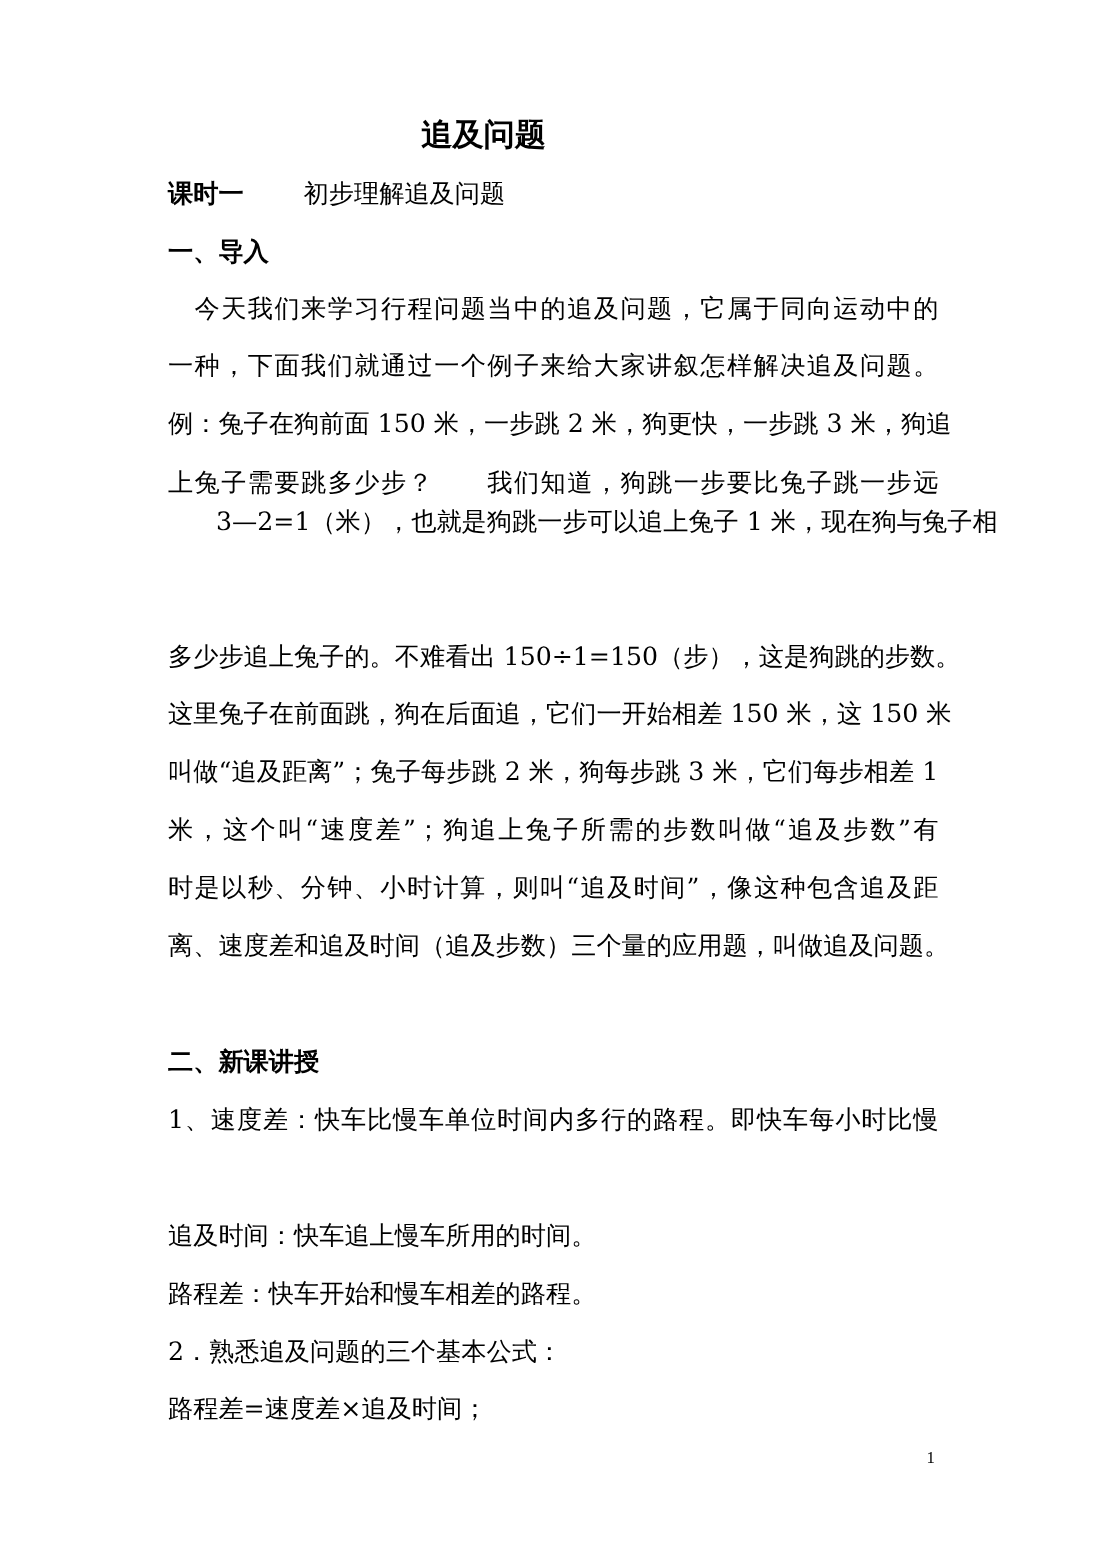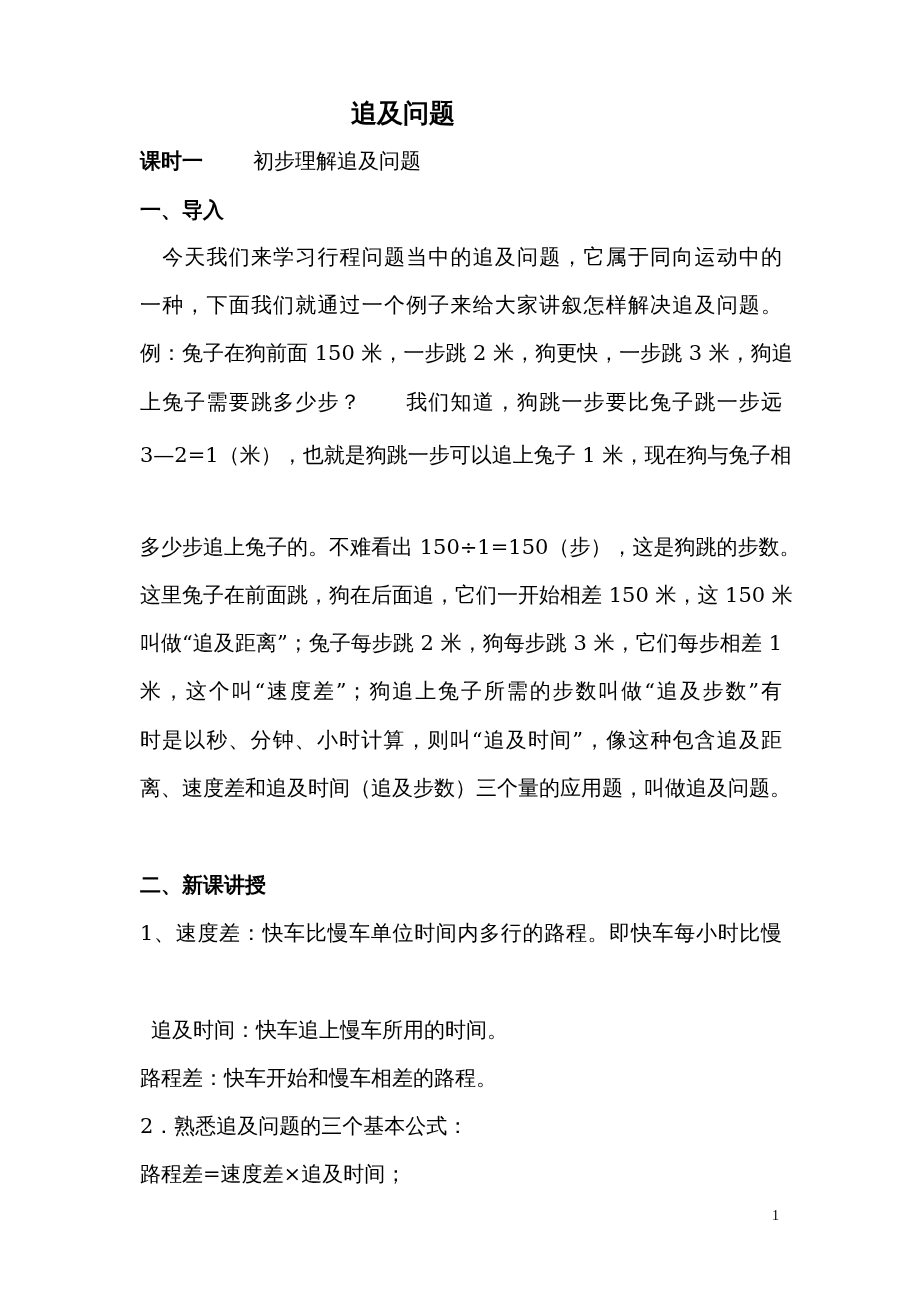--- a/index.html
+++ b/index.html
@@ -36,30 +36,30 @@
     <span>课时一</span>
     <span class="lesson-name" style="left:113px;">初步理解追及问题</span>
   </div>
 
   <div class="heading" style="top:195px;">一、导入</div>
 
   <div class="line" style="top:242px;">　今天我们来学习行程问题当中的追及问题，它属于同向运动中的</div>
   <div class="line" style="top:290px;">一种，下面我们就通过一个例子来给大家讲叙怎样解决追及问题。</div>
   <div class="line" style="top:338px;">例：兔子在狗前面 150 米，一步跳 2 米，狗更快，一步跳 3 米，狗追</div>
   <div class="line" style="top:387px;">上兔子需要跳多少步？　　我们知道，狗跳一步要比兔子跳一步远</div>
-  <div class="line" style="top:440px;">3—2=1（米），也就是狗跳一步可以追上兔子 1 米，现在狗与兔子相</div>
+  <div class="line" style="top:420px;margin-left:40px;">3—2=1（米），也就是狗跳一步可以追上兔子 1 米，现在狗与兔子相</div>
   <div class="line" style="top:532px;">多少步追上兔子的。不难看出 150÷1=150（步），这是狗跳的步数。</div>
   <div class="line" style="top:580px;">这里兔子在前面跳，狗在后面追，它们一开始相差 150 米，这 150 米</div>
   <div class="line" style="top:628px;">叫做“追及距离”；兔子每步跳 2 米，狗每步跳 3 米，它们每步相差 1</div>
   <div class="line" style="top:676px;">米，这个叫“速度差”；狗追上兔子所需的步数叫做“追及步数”有</div>
   <div class="line" style="top:773px;">离、速度差和追及时间（追及步数）三个量的应用题，叫做追及问题。</div>
   <div class="line" style="top:725px;">时是以秒、分钟、小时计算，则叫“追及时间”，像这种包含追及距</div>
 
   <div class="heading" style="top:870px;">二、新课讲授</div>
 
   <div class="line" style="top:918px;">1、速度差：快车比慢车单位时间内多行的路程。即快车每小时比慢</div>
-  <div class="line last" style="top:1015px;margin-left:11px;"> 追及时间：快车追上慢车所用的时间。</div>
+  <div class="line last" style="top:1015px;"> 追及时间：快车追上慢车所用的时间。</div>
   <div class="line last" style="top:1063px;"> 路程差：快车开始和慢车相差的路程。</div>
   <div class="line last" style="top:1111px;">2．熟悉追及问题的三个基本公式：</div>
   <div class="line last" style="top:1159px;">路程差=速度差×追及时间；</div>
 
   <div class="page-num">1</div>
 </div>
 
 </body></html>

